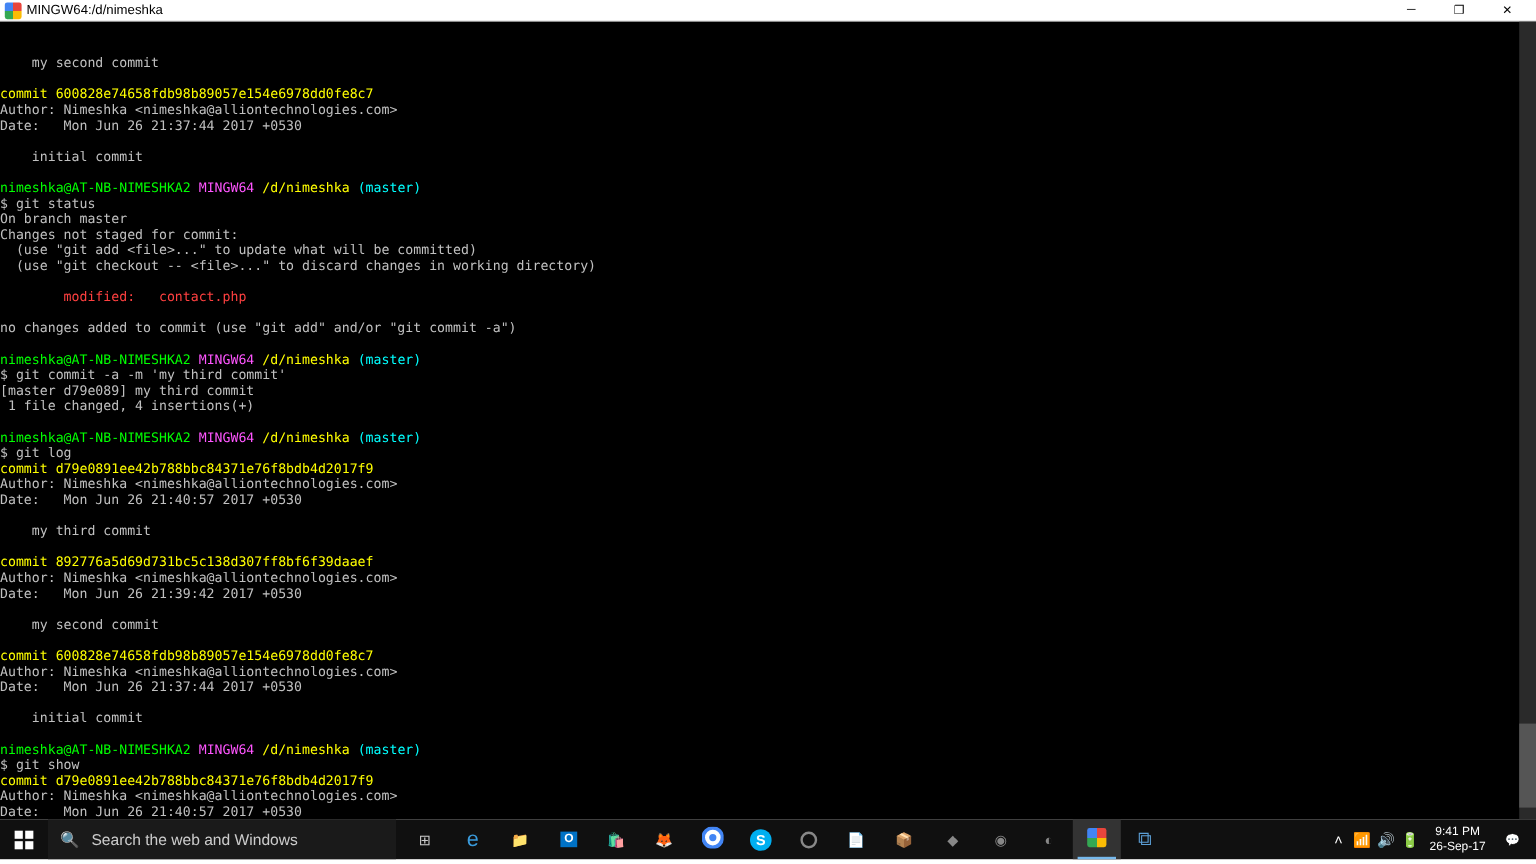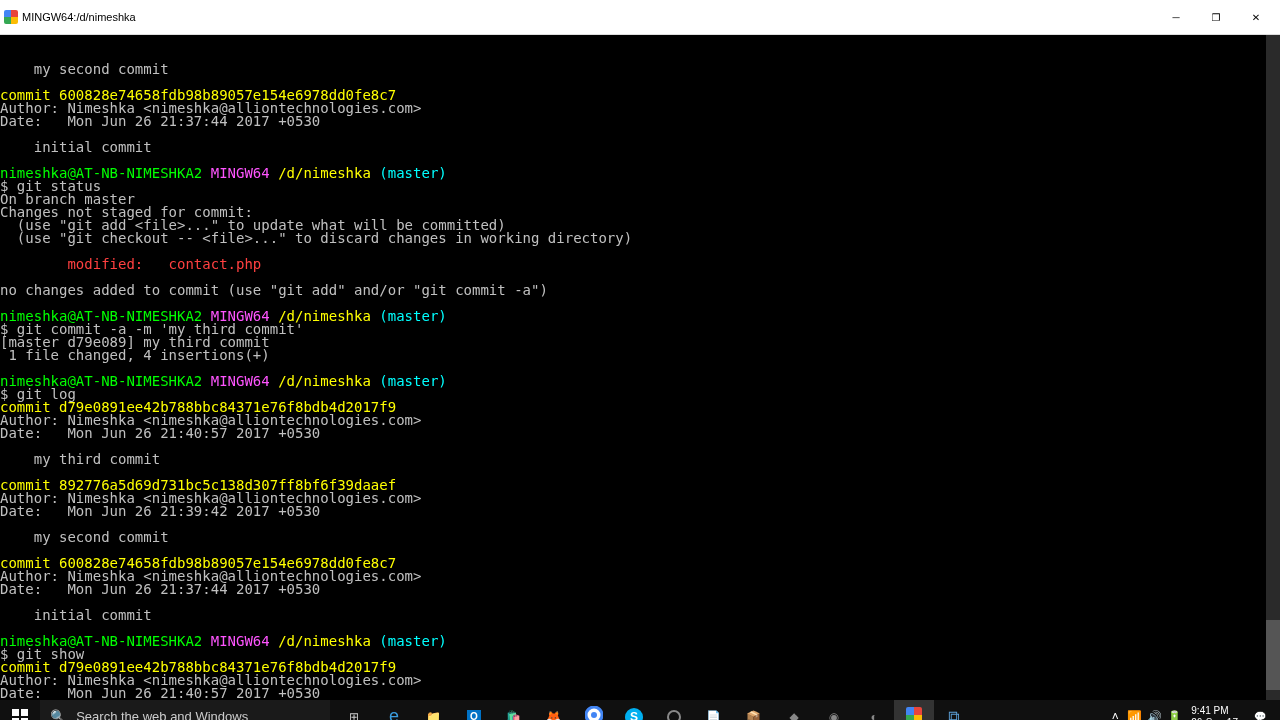--- a/index.html
+++ b/index.html
@@ -1,40 +1,40 @@
 <!DOCTYPE html>
 <html><head>
 <meta charset="utf-8">
 <style>
 * { margin: 0; padding: 0; box-sizing: border-box; }
 body { width: 1280px; height: 720px; overflow: hidden; font-family: "Segoe UI", sans-serif; background: #fff; }
-.titlebar { height: 35px; background: #fff; display: flex; align-items: center; padding: 0 4px; border-bottom: 1px solid #ddd; font-size: 11px; }
+.titlebar { height: 18px; background: #fff; display: flex; align-items: center; padding: 0 4px; border-bottom: 1px solid #ddd; font-size: 11px; }
 .titlebar-icon { width: 14px; height: 14px; margin-right: 4px; background: conic-gradient(#e8453c 0 25%, #fbbc04 0 50%, #34a853 0 75%, #4285f4 0 100%); border-radius: 2px; }
 .titlebar-title { flex: 1; color: #000; }
 .winbtn { width: 40px; height: 22px; display: flex; align-items: center; justify-content: center; color: #000; font-size: 10px; }
-.terminal { width: 1280px; height: 665px; background: #000; color: #c0c0c0; font-family: "Lucida Console", Consolas, monospace; font-size: 14px; line-height: 13px; padding: 2px 0 0 0; white-space: pre; overflow: hidden; position: relative; }
+.terminal { width: 1280px; height: 665px; background: #000; color: #c0c0c0; font-family: "Lucida Console", Consolas, monospace; font-size: 11px; line-height: 13px; padding: 2px 0 0 0; white-space: pre; overflow: hidden; position: relative; }
 .terminal .scrollbar { position: absolute; right: 0; top: 0; width: 14px; height: 100%; background: #2a2a2a; }
 .terminal .scrollbar-thumb { position: absolute; right: 0; bottom: 10px; width: 14px; height: 70px; background: #555; }
 .c-green { color: #00ff00; }
 .c-yellow { color: #ffff00; }
 .c-cyan { color: #00ffff; }
 .c-red { color: #ff4040; }
 .c-pink { color: #ff55ff; }
 
 .taskbar { height: 33px; background: #101010; display: flex; align-items: center; color: #fff; font-size: 12px; }
 .start { width: 40px; height: 33px; display:flex; align-items:center; justify-content:center;}
 .start svg { width:16px; height:16px; }
 .search { flex: 0 0 290px; height: 33px; display:flex; align-items:center; background:#1a1a1a; color:#ccc; padding-left:10px; font-size:13px;}
 .task-icons { display:flex; align-items:center; height:33px; padding-left:4px;}
 .ticon { width: 40px; height:33px; display:flex; align-items:center; justify-content:center; position:relative;}
 .ticon.active { background:#333; }
 .ticon.active::after { content:''; position:absolute; bottom:0; left:4px; right:4px; height:2px; background:#76b9ed;}
 .tray { margin-left:auto; display:flex; align-items:center; height:33px; padding-right:2px; color:#fff; font-size:10px;}
 .tray-icon { width:20px; height:33px; display:flex; align-items:center; justify-content:center; font-size:12px;}
-.clock { text-align:left; padding: 0 6px; line-height:12px; font-size:10px;}
+.clock { text-align:center; padding: 0 6px; line-height:12px; font-size:10px;}
 .notif { width:34px; height:33px; display:flex; align-items:center; justify-content:center;}
 </style>
 </head>
 <body>
 
 <div class="titlebar">
   <div class="titlebar-icon"></div>
   <div class="titlebar-title">MINGW64:/d/nimeshka</div>
   <div class="winbtn">─</div>
   <div class="winbtn">❐</div>

